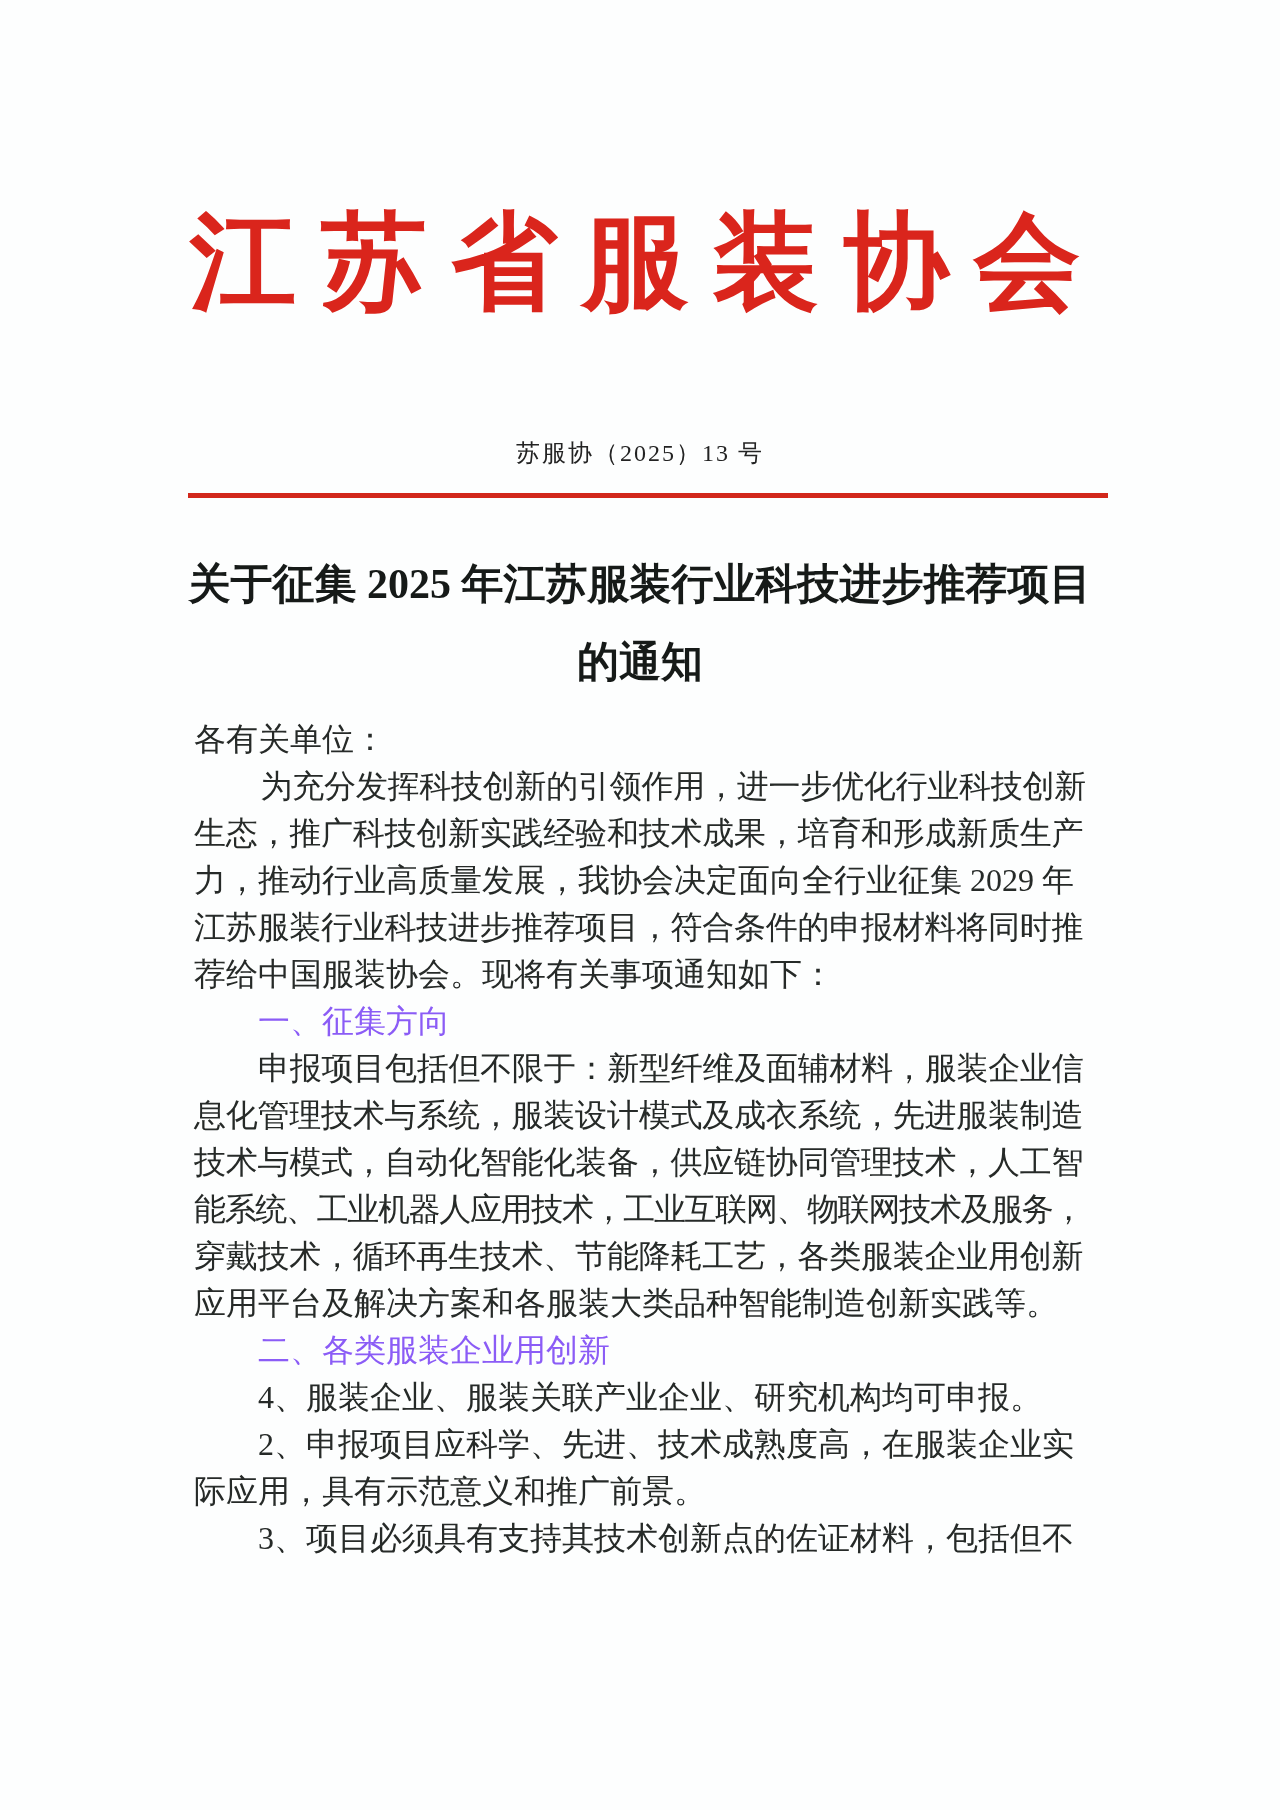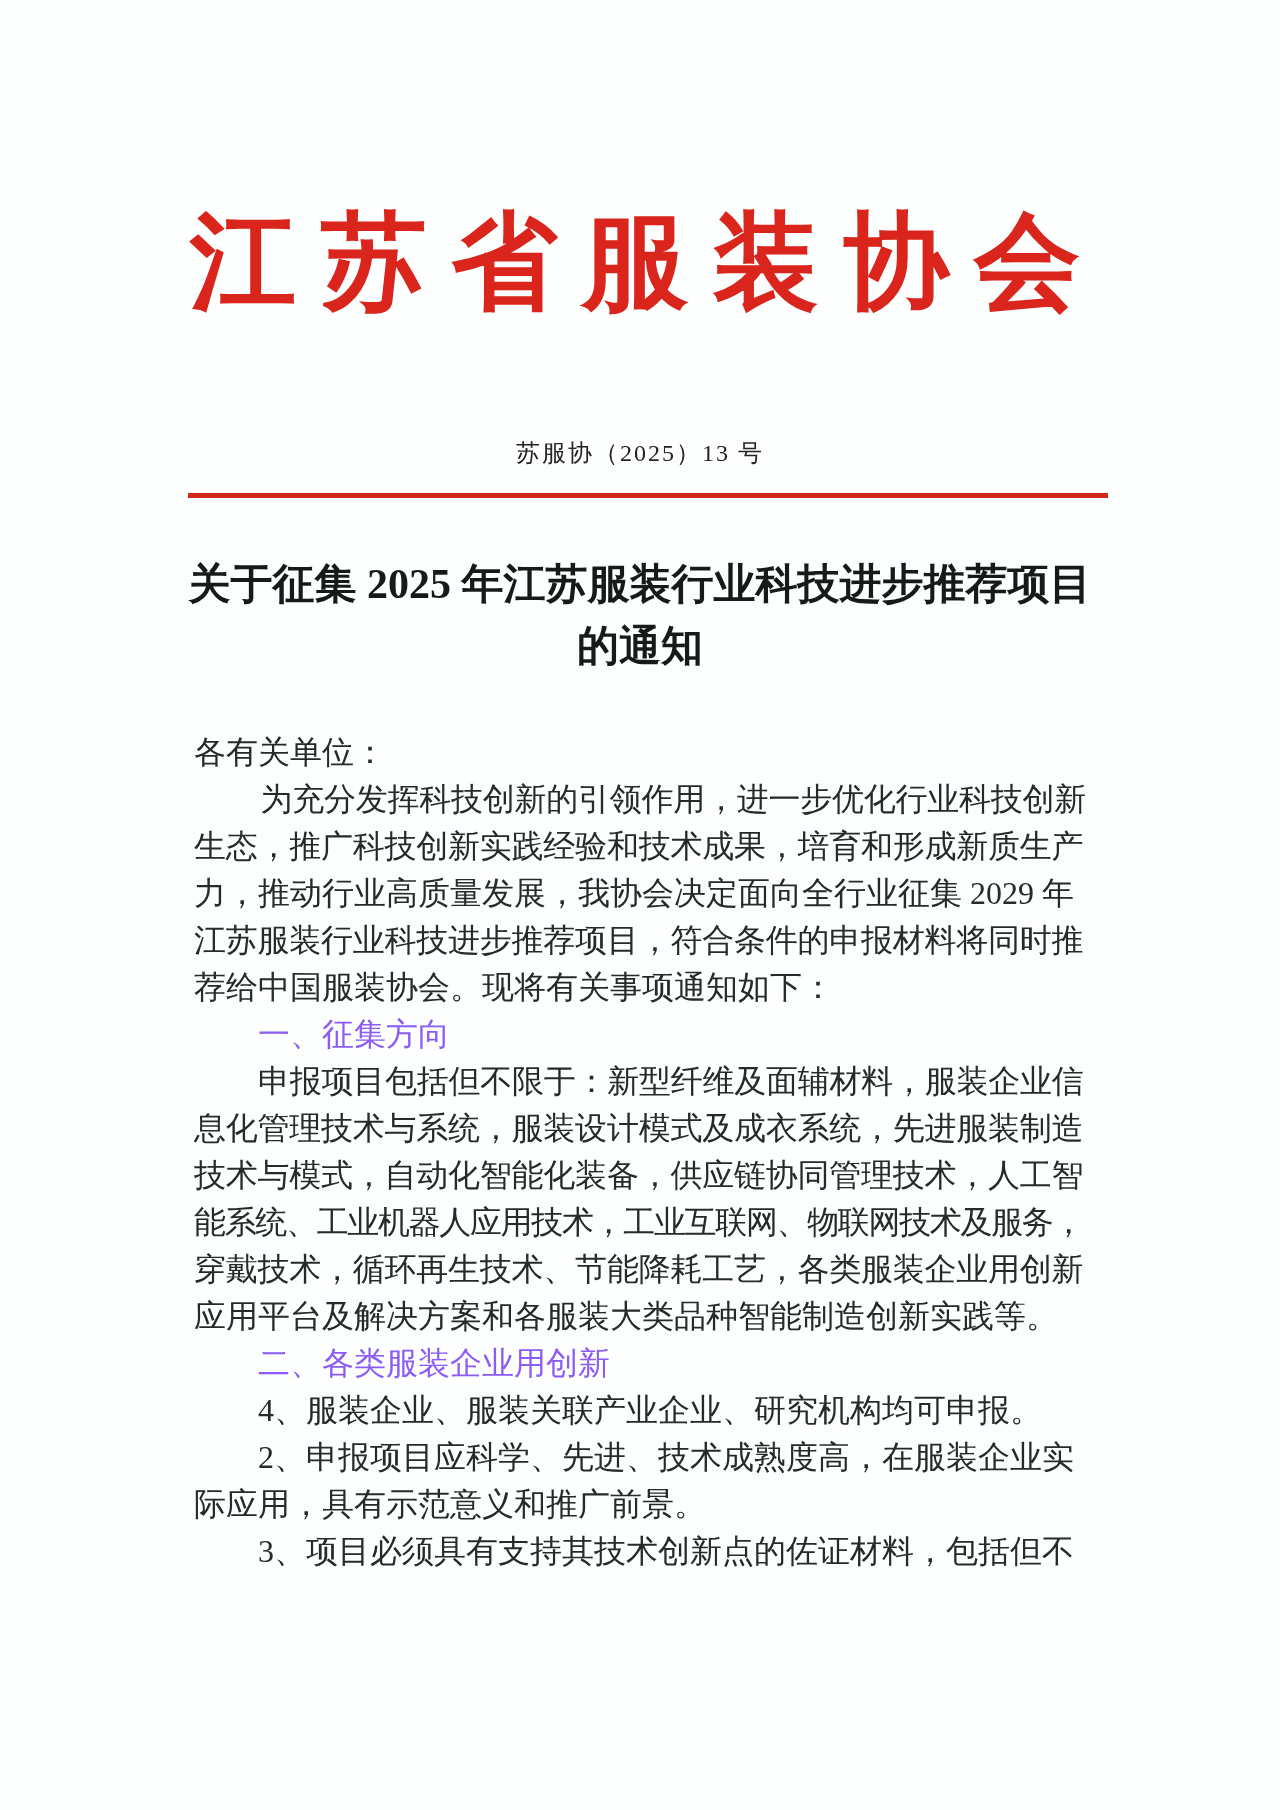--- a/index.html
+++ b/index.html
@@ -55,24 +55,24 @@
   }
   
   .notice-title {
     margin: 55px 0 0 0;
     text-align: center;
     font-size: 42px;
     line-height: 62px;
     font-weight: 700;
     color: #161a18;
   }
-  .notice-title .t-line { display: block; white-space: pre; }
+  .notice-title .t-line { display: block; white-space: pre; margin-top: 16px; }
   
   .body-text {
-    margin-top: 52px;
+    margin-top: 23px;
     padding: 0 14px;
     font-size: 32px;
     line-height: 47px;
     color: #262a28;
   }
   .body-text .line {
     white-space: pre;
     overflow: visible;
   }
   .body-text .line.bold {

